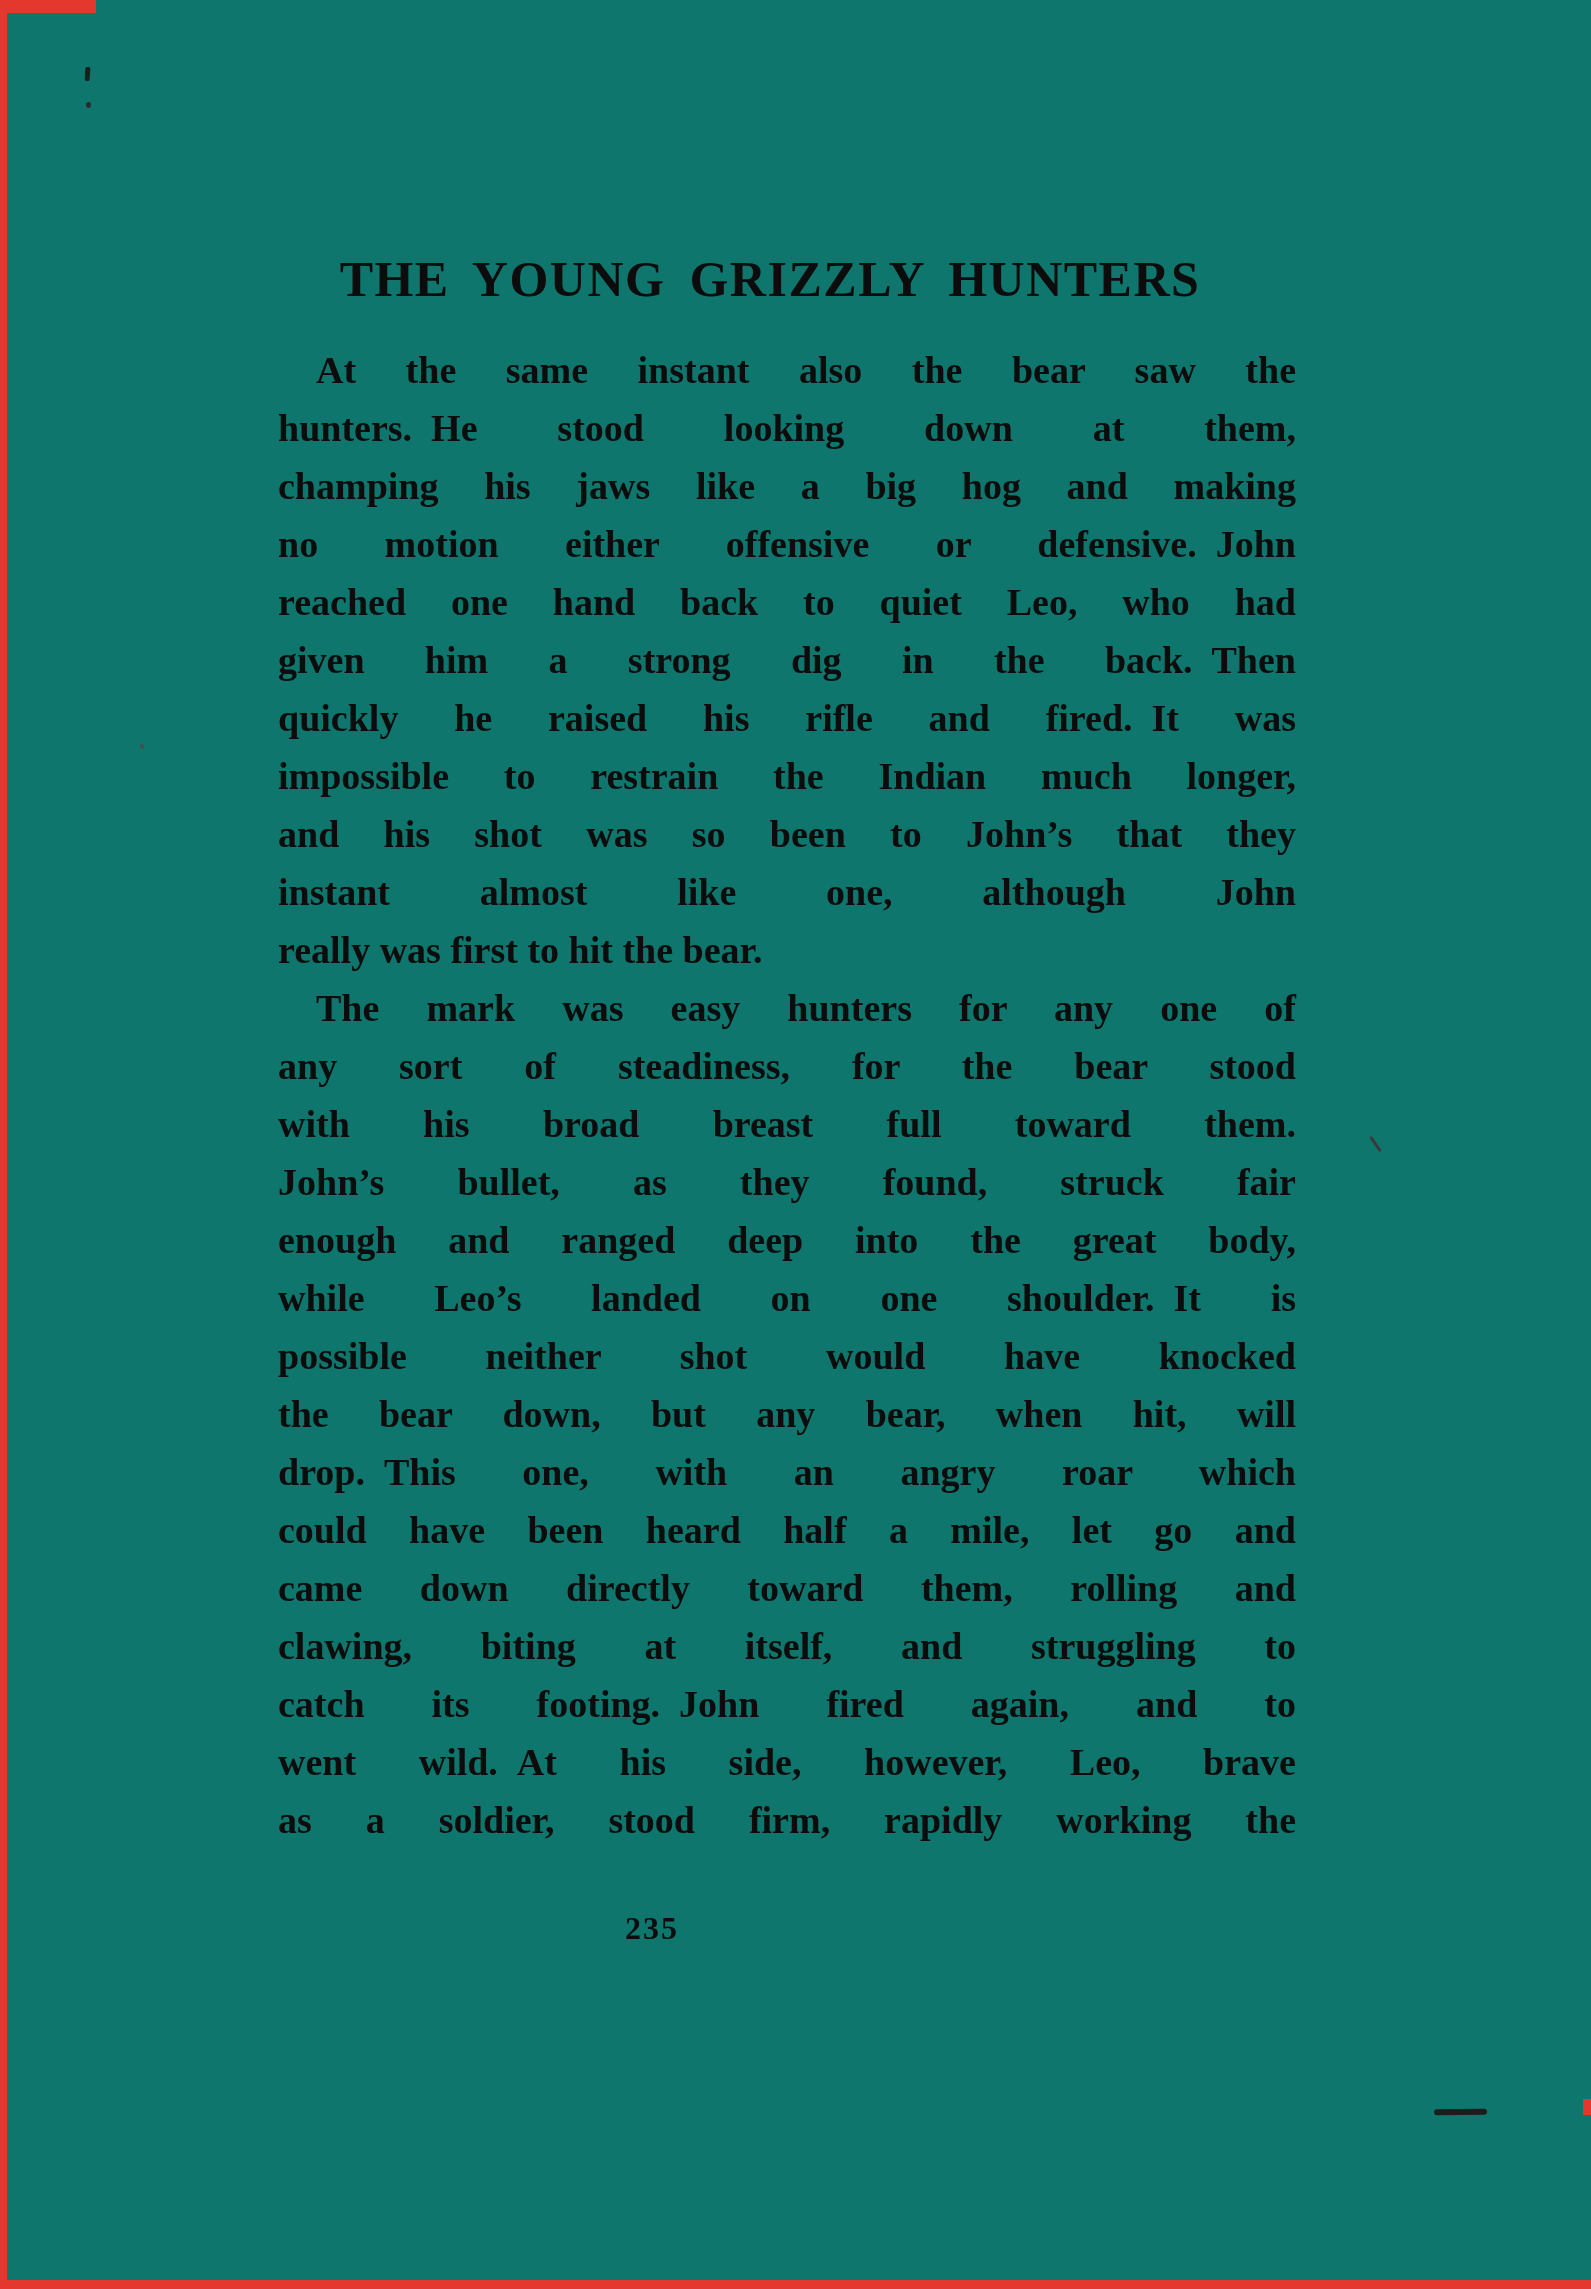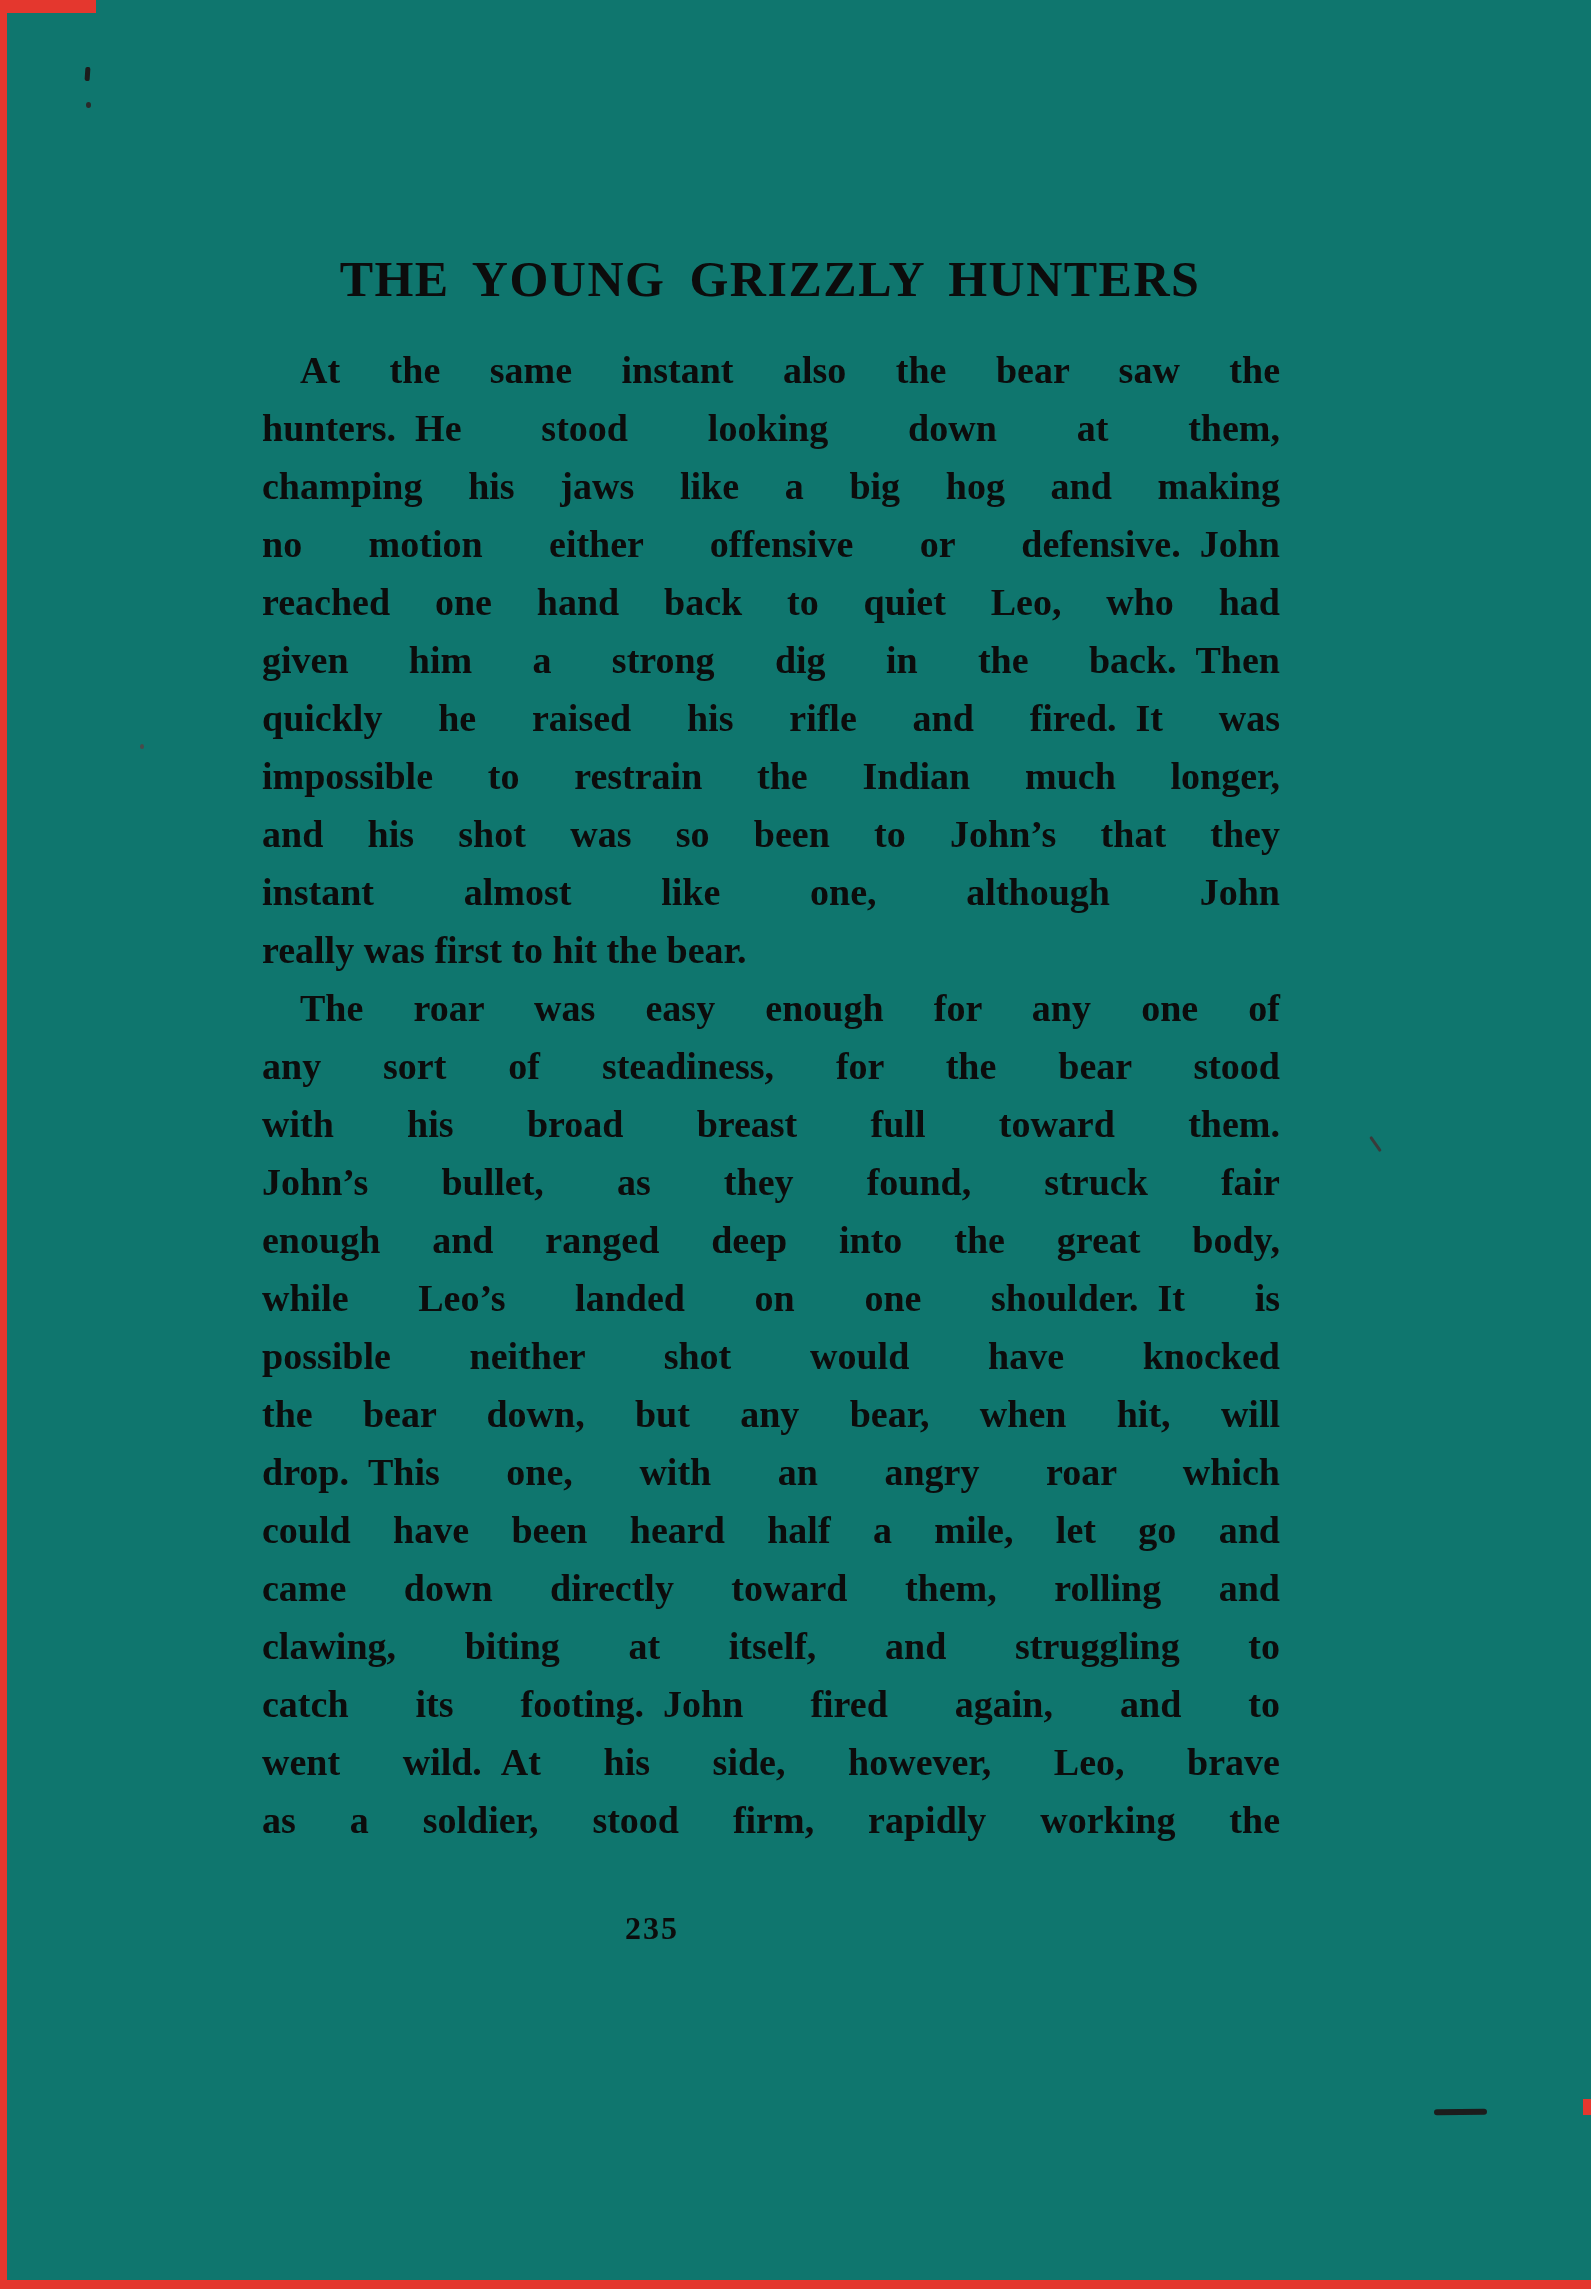--- a/index.html
+++ b/index.html
@@ -15,21 +15,21 @@
   .title{
     position:absolute;left:261px;top:248px;width:1018px;
     text-align:center;
     font-size:50px;font-weight:700;
     letter-spacing:1.5px;word-spacing:10px;
     line-height:63px;
     white-space:nowrap;
   }
   
   .column{
-    position:absolute;left:262px;top:341px;width:1018px;
+    position:absolute;left:278px;top:341px;width:1018px;
   }
   .line{
     height:58px;line-height:58px;
     font-size:38px;font-weight:600;
     text-align:justify;text-align-last:justify;
     overflow:visible;
   }
   .line.indent{padding-left:38px;}
   .line.flush{text-align-last:left;}
   
@@ -75,21 +75,21 @@
       <div class="line">hunters. He stood looking down at them,</div>
       <div class="line">champing his jaws like a big hog and making</div>
       <div class="line">no motion either offensive or defensive. John</div>
       <div class="line">reached one hand back to quiet Leo, who had</div>
       <div class="line">given him a strong dig in the back. Then</div>
       <div class="line">quickly he raised his rifle and fired. It was</div>
       <div class="line">impossible to restrain the Indian much longer,</div>
       <div class="line">and his shot was so been to John’s that they</div>
       <div class="line">instant almost like one, although John</div>
       <div class="line flush">really was first to hit the bear.</div>
-      <div class="line indent">The roar was easy enough for any one of</div>
+      <div class="line indent">The mark was easy hunters for any one of</div>
       <div class="line">any sort of steadiness, for the bear stood</div>
       <div class="line">with his broad breast full toward them.</div>
       <div class="line">John’s bullet, as they found, struck fair</div>
       <div class="line">enough and ranged deep into the great body,</div>
       <div class="line">while Leo’s landed on one shoulder. It is</div>
       <div class="line">possible neither shot would have knocked</div>
       <div class="line">the bear down, but any bear, when hit, will</div>
       <div class="line">drop. This one, with an angry roar which</div>
       <div class="line">could have been heard half a mile, let go and</div>
       <div class="line">came down directly toward them, rolling and</div>

